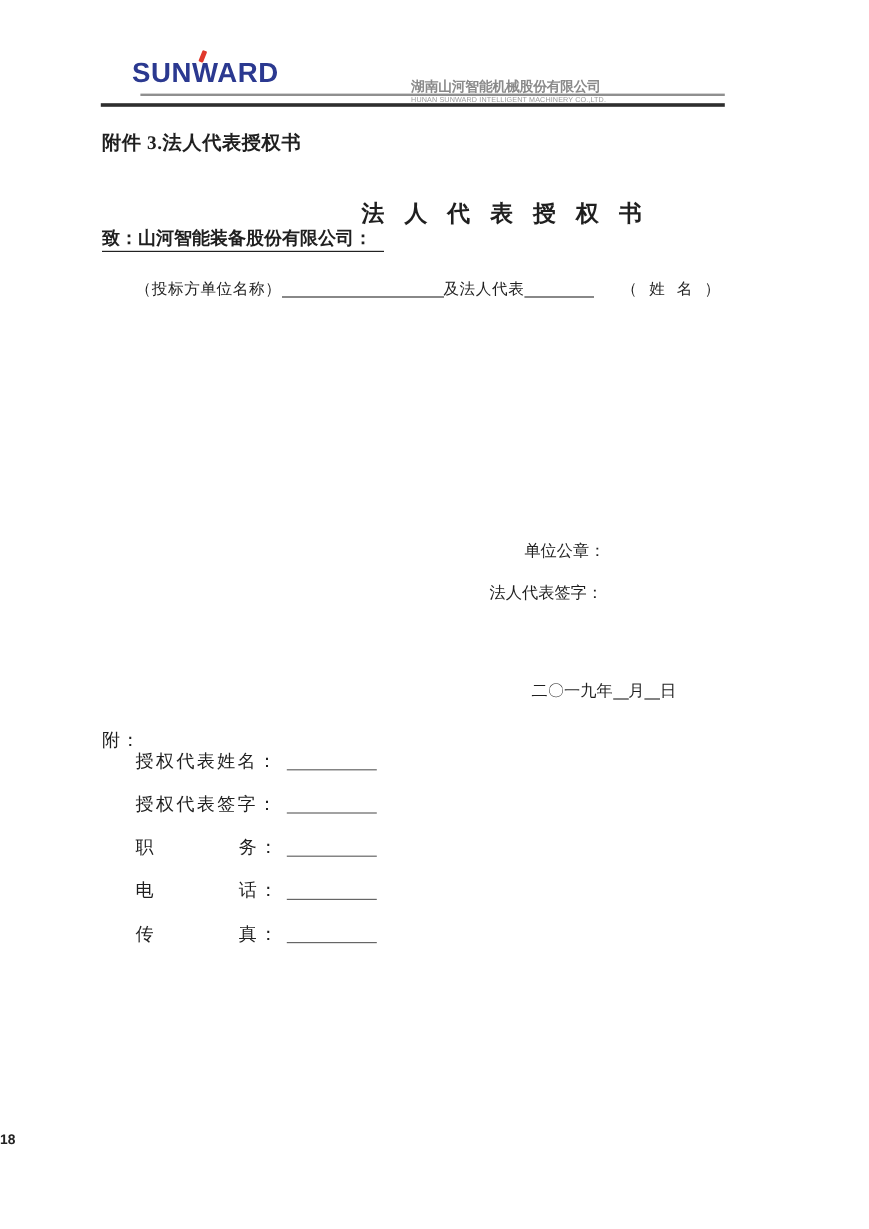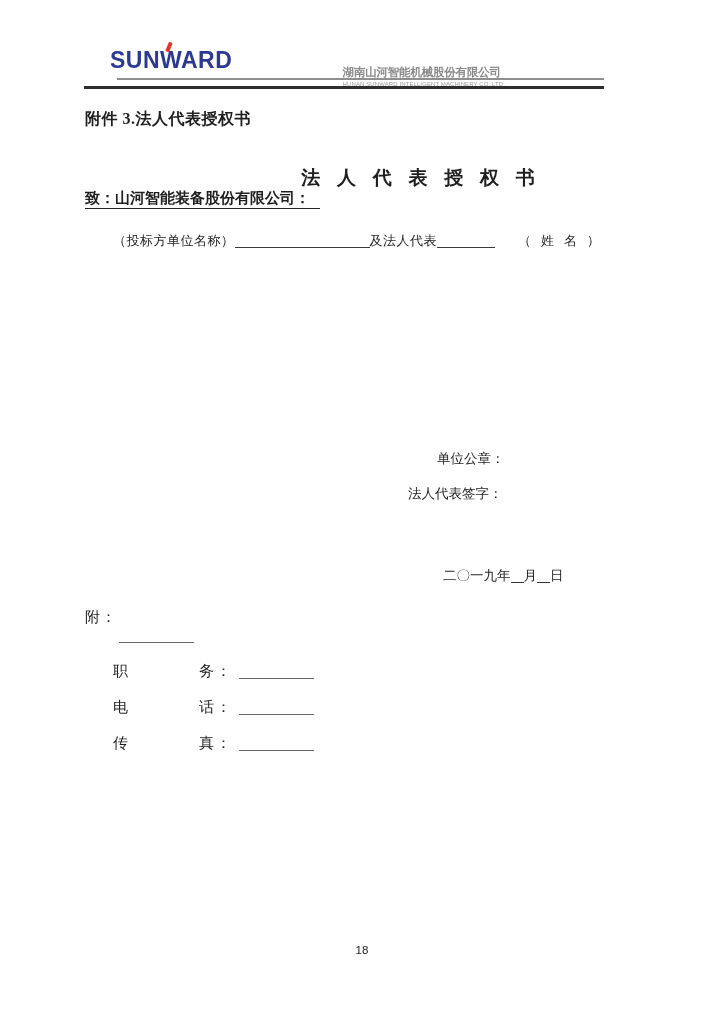--- a/index.html
+++ b/index.html
@@ -42,22 +42,22 @@
   .sig-row.date{margin-left:35px;margin-top:47px;}
   .sig .blank{border-color:#333;}
   
   .appendix-label{position:absolute;left:85px;top:608px;font-size:15px;letter-spacing:1px;}
   .app-items{position:absolute;left:113px;top:623px;font-size:15px;}
   .app-row{height:36px;line-height:25px;white-space:nowrap;}
   .app-label-box{display:inline-flex;justify-content:space-between;width:120px;letter-spacing:2px;}
   .app-blank{display:inline-block;width:75px;margin-left:6px;height:14px;
              border-bottom:1.2px solid #666;vertical-align:-3px;}
   
-  .footer{position:absolute;left:0;top:944px;width:724px;text-align:center;
-          font-size:11.5px;font-family:"Liberation Sans","DejaVu Sans",sans-serif;color:#222;}
+  .footer{position:absolute;left:0;top:944px;width:724px;text-align:left;
+          font-size:11.5px;font-family:"Liberation Sans","DejaVu Sans",sans-serif;color:#222;font-weight:bold;}
 </style>
 </head>
 <body>
 
 <div class="page">
 
   <header>
     <div class="logo">
       <span>SUNWARD</span>
       <span class="logo-accent"></span>
@@ -83,21 +83,26 @@
       </div>
 
     <div class="sig">
       <div class="sig-row seal">单位公章：</div>
       <div class="sig-row">法人代表签字：</div>
       <div class="sig-row date" id="sigDate"><span>二〇一九年</span><span class="blank" style="width: 13px;"></span><span>月</span><span class="blank" style="width: 13px;"></span><span>日</span></div>
     </div>
 
     <div class="appendix-label">附：</div>
     <div class="app-items" id="appItems">
-        <div class="app-row"><span class="app-blank"></span></div>
+        <div class="app-row"><span class="app-label-box">
+            <span>授权代表姓名：</span>
+          </span><span class="app-blank"></span></div>
+        <div class="app-row"><span class="app-label-box">
+            <span>授权代表签字：</span>
+          </span><span class="app-blank"></span></div>
         <div class="app-row"><span class="app-label-box">
             <span>职</span>
             <span>务：</span>
           </span><span class="app-blank"></span></div>
         <div class="app-row"><span class="app-label-box">
             <span>电</span>
             <span>话：</span>
           </span><span class="app-blank"></span></div>
         <div class="app-row"><span class="app-label-box">
             <span>传</span>

